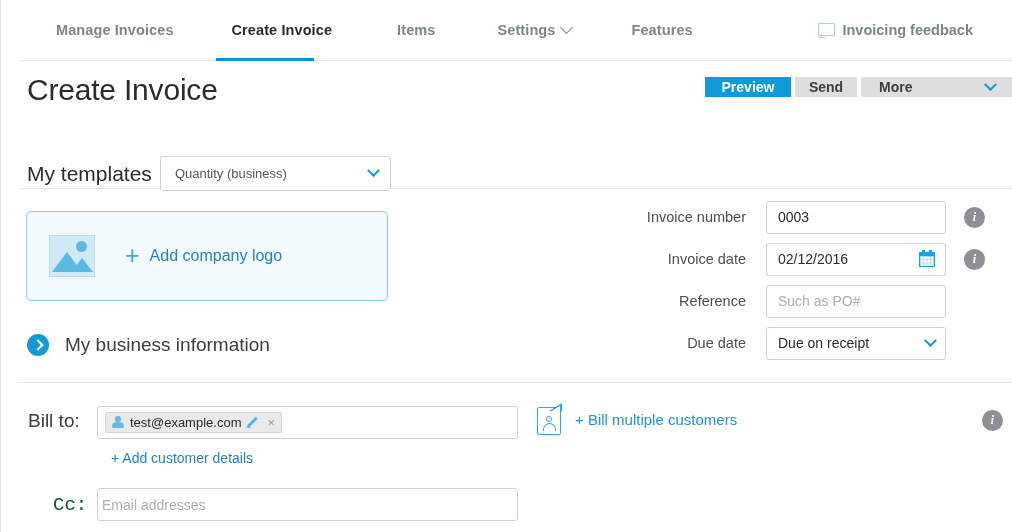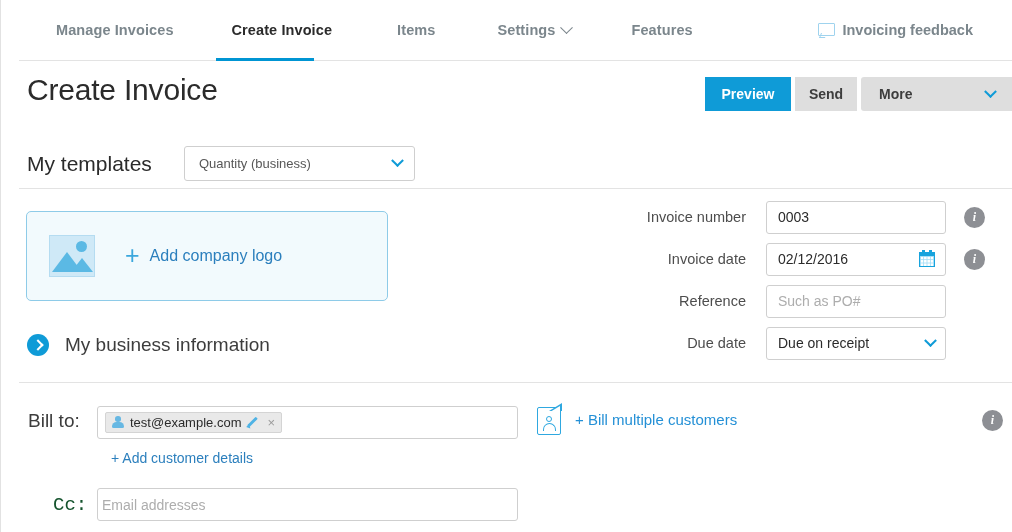--- a/index.html
+++ b/index.html
@@ -70,21 +70,21 @@
   .title-row {
     position: absolute; left: 0; top: 61px; width: 1012px; height: 67px;
   }
   .page-title {
     position: absolute; left: 26px; top: 12px;
     font-size: 30px; color: #2b2b2b; font-weight: normal;
     letter-spacing: -0.2px;
   }
   .btn-group { position: absolute; right: 0px; top: 16px; display: flex; }
   .btn {
-    height: 34px; border: none; cursor: pointer;
+    height: 20px; border: none; cursor: pointer;
     font-size: 14px; font-weight: bold;
     display: flex; align-items: center; justify-content: center;
     padding: 0 16px;
   }
   .btn-preview { background: #0f9bd7; color: #fff; width: 86px; }
   .btn-send { background: #dedede; color: #3d3d3d; width: 62px; margin-left: 4px; }
   .btn-more {
     background: #dedede; color: #3d3d3d; width: 152px; margin-left: 4px;
     justify-content: space-between; padding: 0 18px 0 18px;
     border-radius: 3px 0 0 3px;
@@ -94,22 +94,22 @@
     border-right: 2px solid #0f9bd7; border-bottom: 2px solid #0f9bd7;
     transform: rotate(45deg) translate(-2px,-2px);
   }
   .title-rule {
     position: absolute; left: 18px; top: 127px; width: 994px; height: 1px;
     background: #e3e3e3;
   }
 
   
   .templates-row {
-    position: absolute; left: 26px; top: 146px;
-    display: flex; align-items: center; gap: 32px;
+    position: absolute; left: 26px; top: 156px;
+    display: flex; align-items: center; gap: 8px;
   }
   .templates-label { font-size: 21px; color: #2b2b2b; }
   .select-box {
     width: 231px; height: 35px;
     border: 1px solid #cfcfcf; border-radius: 3px; background: #fff;
     display: flex; align-items: center; justify-content: space-between;
     padding: 0 12px 0 14px; cursor: pointer;
   }
   .select-value { font-size: 13px; color: #575757; }
 

